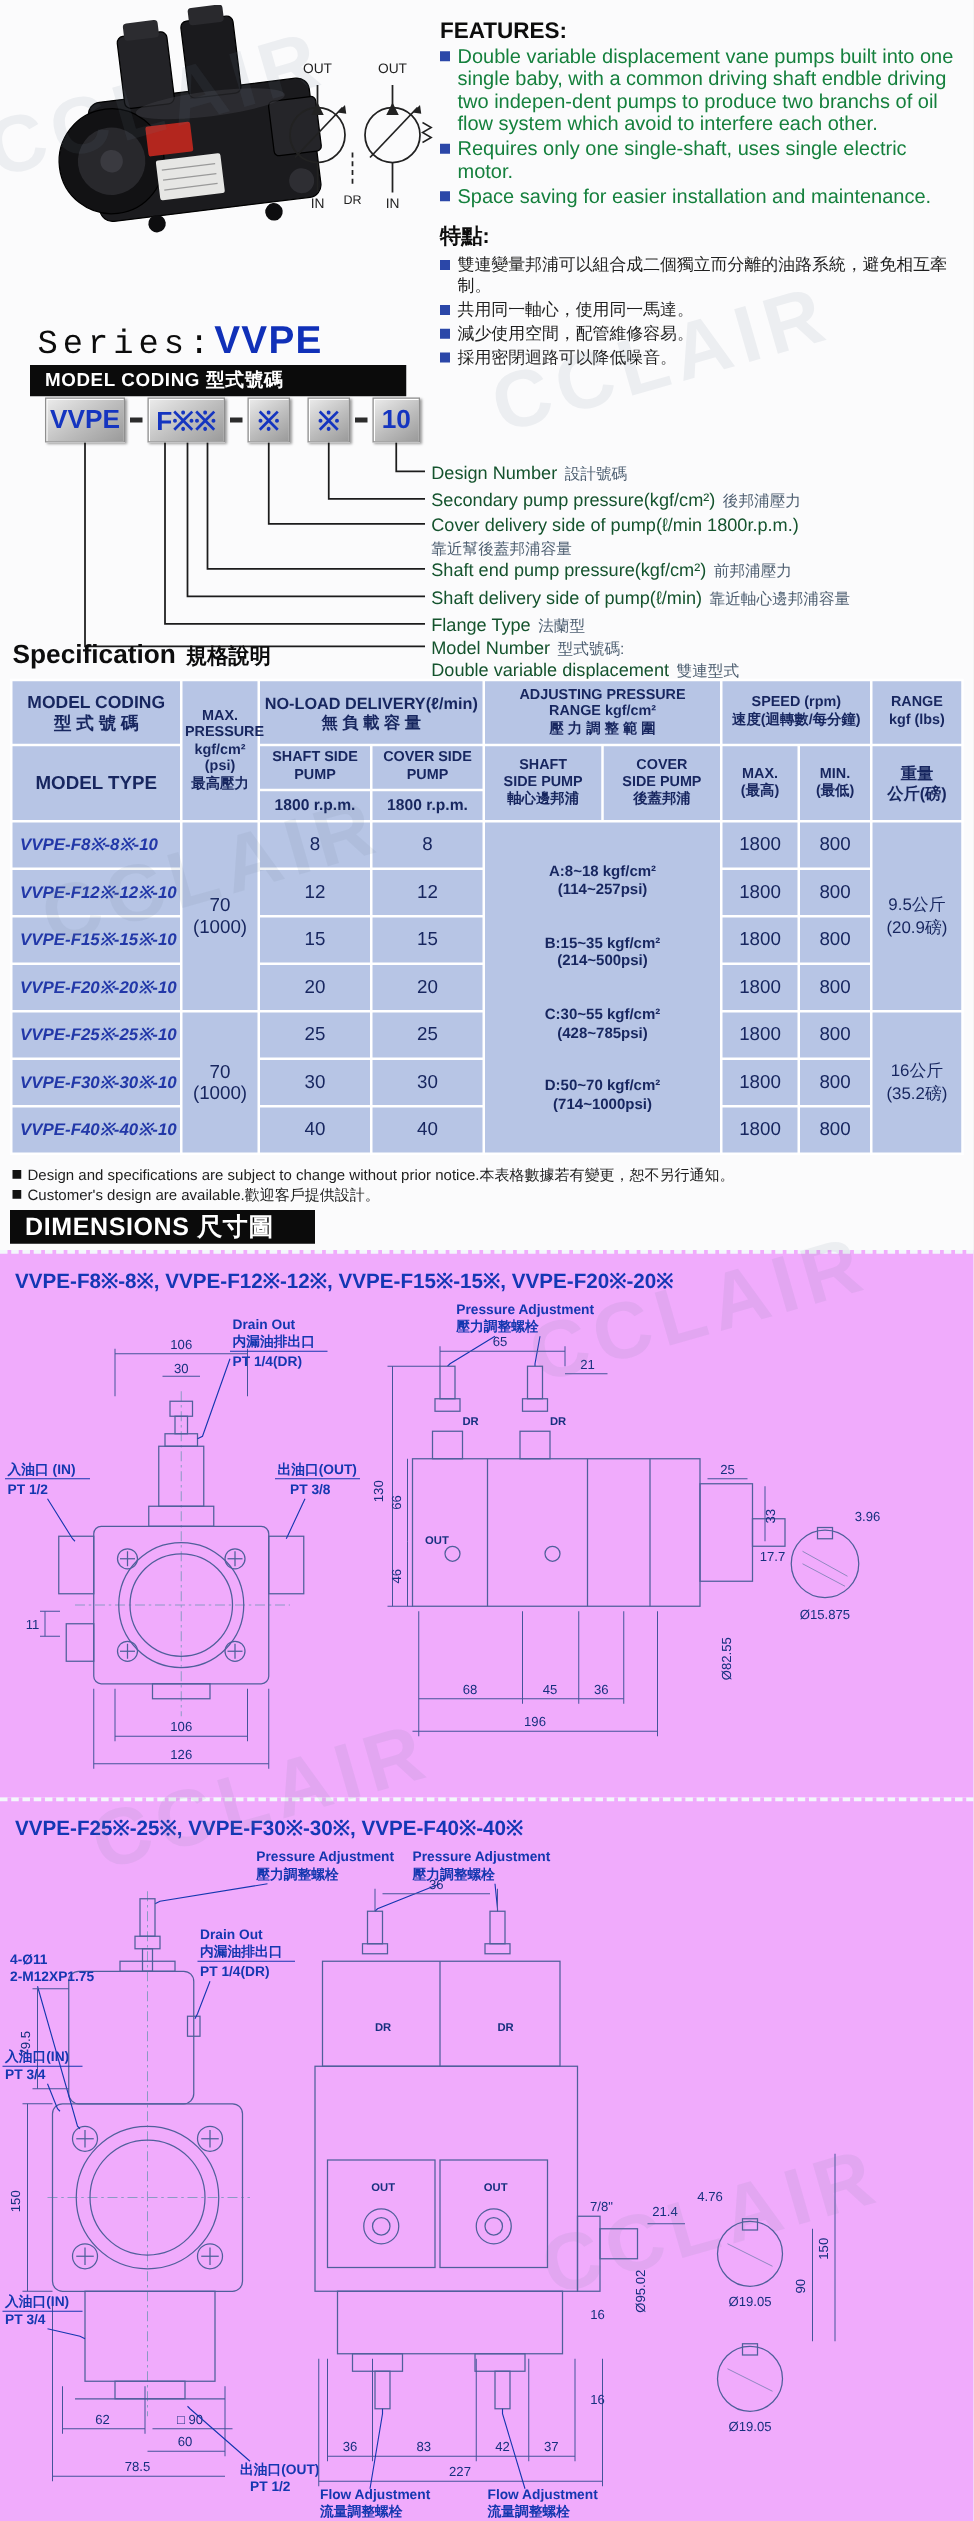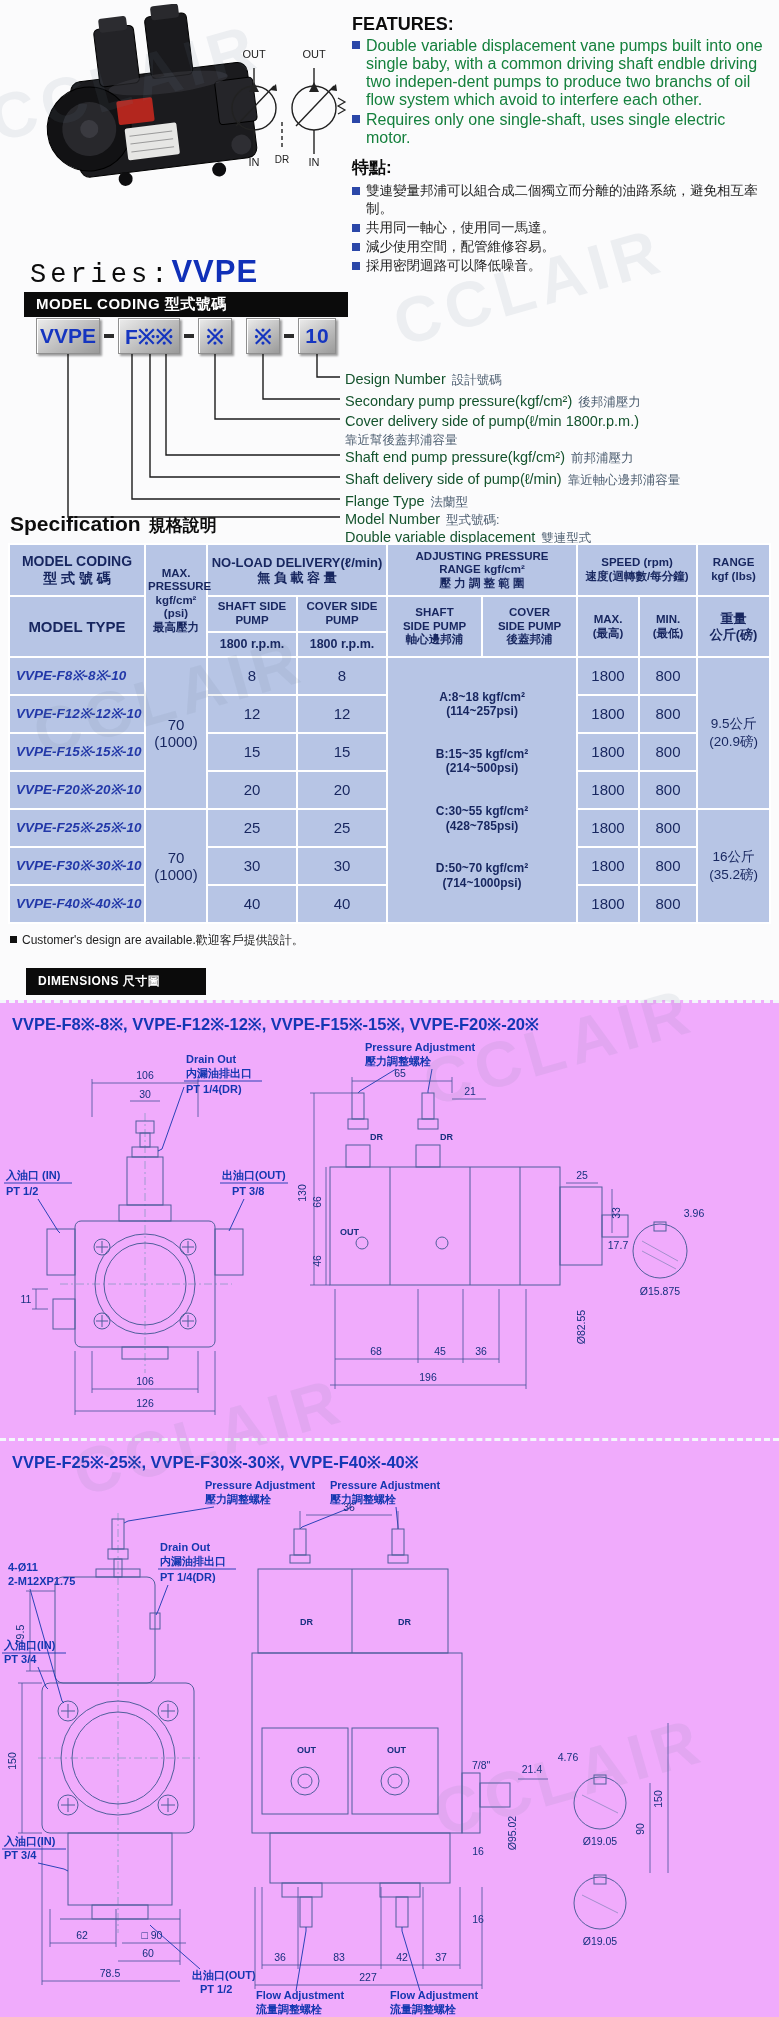--- a/index.html
+++ b/index.html
@@ -16,22 +16,22 @@
 ul.f-list li{position:relative;padding-left:14px;font-size:16px;line-height:1.13;color:#15803d;margin-bottom:2px}
 ul.f-list li::before{content:"";position:absolute;left:0;top:4px;width:8px;height:8px;background:#2b47a8}
 .zh-title{font-size:17px;font-weight:800;margin:9px 0 3px;color:#0d0d0d}
 ul.zh-list li{font-size:13.5px;line-height:1.32;color:#1f1f1f;margin-bottom:1px}
 ul.zh-list li::before{top:5px;width:8px;height:8px}
 
 .series{position:absolute;left:30px;top:254px;z-index:2}
 .series-label{font-family:Liberation Mono, monospace;font-size:27px;letter-spacing:4px;color:#0c0c0c}
 .series-name{font-size:31px;font-weight:800;color:#1030b8;letter-spacing:1px}
 .banner{position:absolute;background:#0b0b0b;color:#fff;font-weight:800;display:flex;align-items:center;padding-left:12px;z-index:2}
-.banner-mc{left:24px;top:292px;width:324px;height:25px;font-size:15px;letter-spacing:.5px}
-.banner-dim{left:26px;top:968px;width:180px;height:27px;font-size:12px;letter-spacing:.5px}
+.banner-mc{left:24px;top:292px;width:301px;height:25px;font-size:15px;letter-spacing:.5px}
+.banner-dim{left:8px;top:968px;width:244px;height:27px;font-size:20px;letter-spacing:.5px}
 
 .code-row{position:absolute;left:36px;top:318px;display:flex;align-items:center;z-index:2}
 .code-box{height:36px;display:flex;align-items:center;justify-content:center;background:linear-gradient(145deg,#ececec 0%,#bdbdbd 55%,#9a9a9a 100%);border:1px solid #8f8f8f;box-shadow:inset 1px 1px 0 #fff,1.5px 1.5px 2px rgba(0,0,0,.38);color:#1535c0;font-weight:800;font-size:21px}
 .code-dash{width:10px;height:4px;background:#2c2c2c;margin:0 4px}
 .code-sp{width:14px}
 .callouts{position:absolute;left:345px;top:0;z-index:2}
 .c-row{position:absolute;left:0;white-space:nowrap}
 .c-en{font-size:14.5px;font-weight:400;color:#14532d}
 .c-zh{font-size:12.5px;color:#4d5e70;margin-left:6px}
 .callout-svg{position:absolute;left:0;top:0;z-index:1}
@@ -128,20 +128,21 @@
     <text x="42" y="124" text-anchor="middle" font-size="11" fill="#222">IN</text>
     <text x="102" y="124" text-anchor="middle" font-size="11" fill="#222">IN</text>
     <text x="70" y="121" text-anchor="middle" font-size="10" fill="#222">DR</text>
   </svg>
 
   <section class="features">
     <h2 class="f-title">FEATURES:</h2>
     <ul class="f-list">
       <li>Double variable displacement vane pumps built into one single baby, with a common driving shaft endble driving two indepen-dent pumps to produce two branchs of oil flow system which avoid to interfere each other.</li>
       <li>Requires only one single-shaft, uses single electric motor.</li>
+      <li>Space saving for easier installation and maintenance.</li>
     </ul>
     <h2 class="zh-title">特點:</h2>
     <ul class="f-list zh-list">
       <li>雙連變量邦浦可以組合成二個獨立而分離的油路系統，避免相互牽制。</li>
       <li>共用同一軸心，使用同一馬達。</li>
       <li>減少使用空間，配管維修容易。</li>
       <li>採用密閉迴路可以降低噪音。</li>
     </ul>
   </section>
 
@@ -308,20 +309,21 @@
         <td class="model">VVPE-F40※-40※-10</td>
         <td>40</td>
         <td>40</td>
         <td>1800</td>
         <td>800</td>
       </tr>
     </tbody>
   </table>
 
   <div class="notes">
+    <div class="note">Design and specifications are subject to change without prior notice.本表格數據若有變更，恕不另行通知。</div>
     <div class="note">Customer's design are available.歡迎客戶提供設計。</div>
   </div>
 
   <div class="banner banner-dim">DIMENSIONS 尺寸圖</div>
 
   <div class="panel panel1">
     <div class="dim-title">VVPE-F8※-8※, VVPE-F12※-12※, VVPE-F15※-15※, VVPE-F20※-20※</div>
     <svg class="dim-svg p1svg" width="779" height="400" viewBox="0 0 779 400">
 
       <g>

